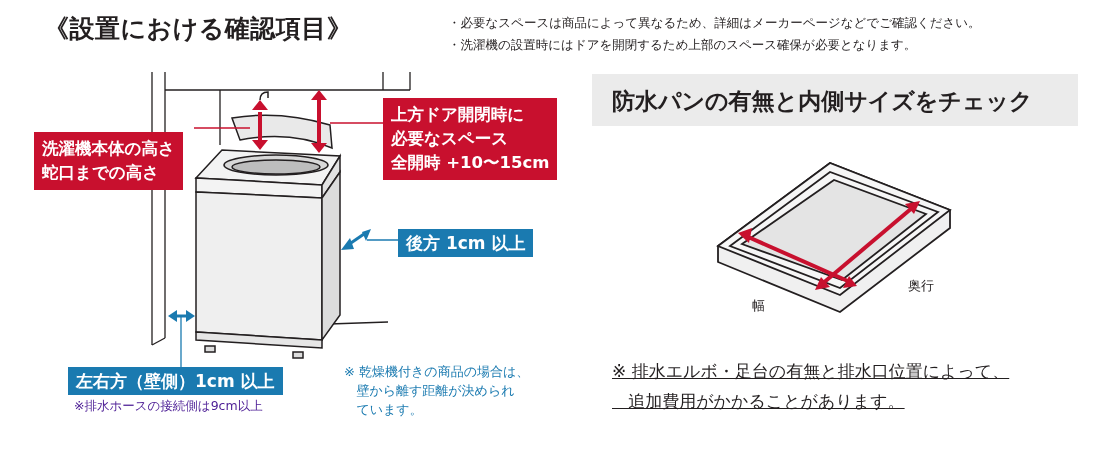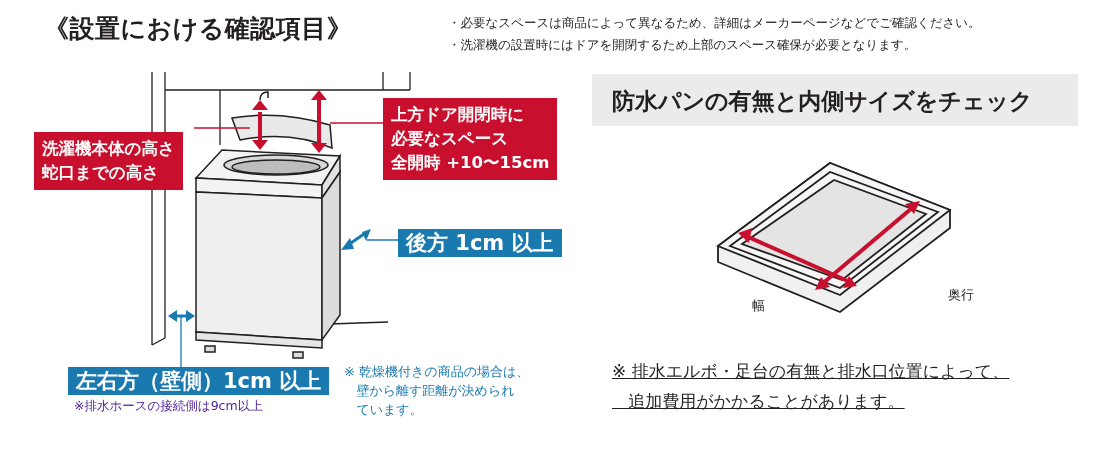--- a/index.html
+++ b/index.html
@@ -2,21 +2,21 @@
 <html><head>
 <meta charset="utf-8">
 <style>
   html, body { margin:0; padding:0; background:#ffffff; }
   body { width:1100px; height:450px; position:relative; overflow:hidden;
          font-family:"DejaVu Sans", sans-serif; color:#231f20; }
   .abs { position:absolute; }
   .title { left:28px; top:12px; font-size:25px; font-weight:bold; letter-spacing:0.5px; color:#231f20; white-space:nowrap;margin-left:16px; }
   .notes { left:448px; top:12px; font-size:12.5px; line-height:22px; color:#231f20; white-space:nowrap; }
   .red-box { background:#c8102e; color:#fff; font-weight:bold; font-size:16.5px; line-height:24px; padding:5px 8px 5px 8px; white-space:nowrap; }
-  .blue-box { background:#1a7ab0; color:#fff; font-weight:bold; font-size:21px; line-height:22px; padding:3px 8px; white-space:nowrap; }
+  .blue-box { background:#1a7ab0; color:#fff; font-weight:bold; font-size:17px; line-height:22px; padding:3px 8px; white-space:nowrap; }
   .blue-note { color:#4c1d95; font-size:12.5px; white-space:nowrap; }
   .dryer-note { left:344px; top:362px; font-size:13px; line-height:19px; color:#1a7ab0; white-space:pre; }
   .pan-header { left:592px; top:74px; width:486px; height:52px; background:#ebebeb; }
   .pan-title { left:612px; top:86px; font-size:23px; font-weight:bold; color:#231f20; white-space:nowrap; }
   .pan-label { font-size:13px; color:#231f20; }
   .pan-note { left:612px; top:356px; font-size:17px; line-height:30px; color:#231f20; white-space:pre;text-decoration:underline; }
   svg { position:absolute; left:0; top:0; }
 </style>
 </head>
 <body>
@@ -111,16 +111,16 @@
 <div class="abs blue-note" style="left:74px; top:398px;">※排水ホースの接続側は9cm以上</div>
 
 <div class="abs dryer-note">※ 乾燥機付きの商品の場合は、
    壁から離す距離が決められ
    ています。</div>
 
 <div class="abs pan-header"></div>
 <div class="abs pan-title">防水パンの有無と内側サイズをチェック</div>
 
 <div class="abs pan-label" style="left:752px; top:297px;">幅</div>
-<div class="abs pan-label" style="left:908px; top:286px;margin-left:40px;">奥行</div>
+<div class="abs pan-label" style="left:908px; top:277px;">奥行</div>
 
 <div class="abs pan-note">※ 排水エルボ・足台の有無と排水口位置によって、
    追加費用がかかることがあります。</div>
 
 </body></html>

